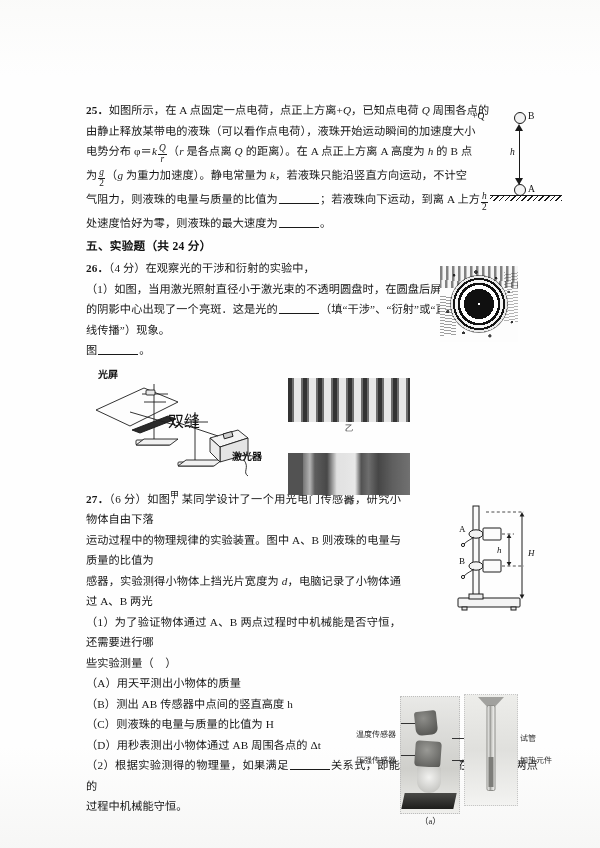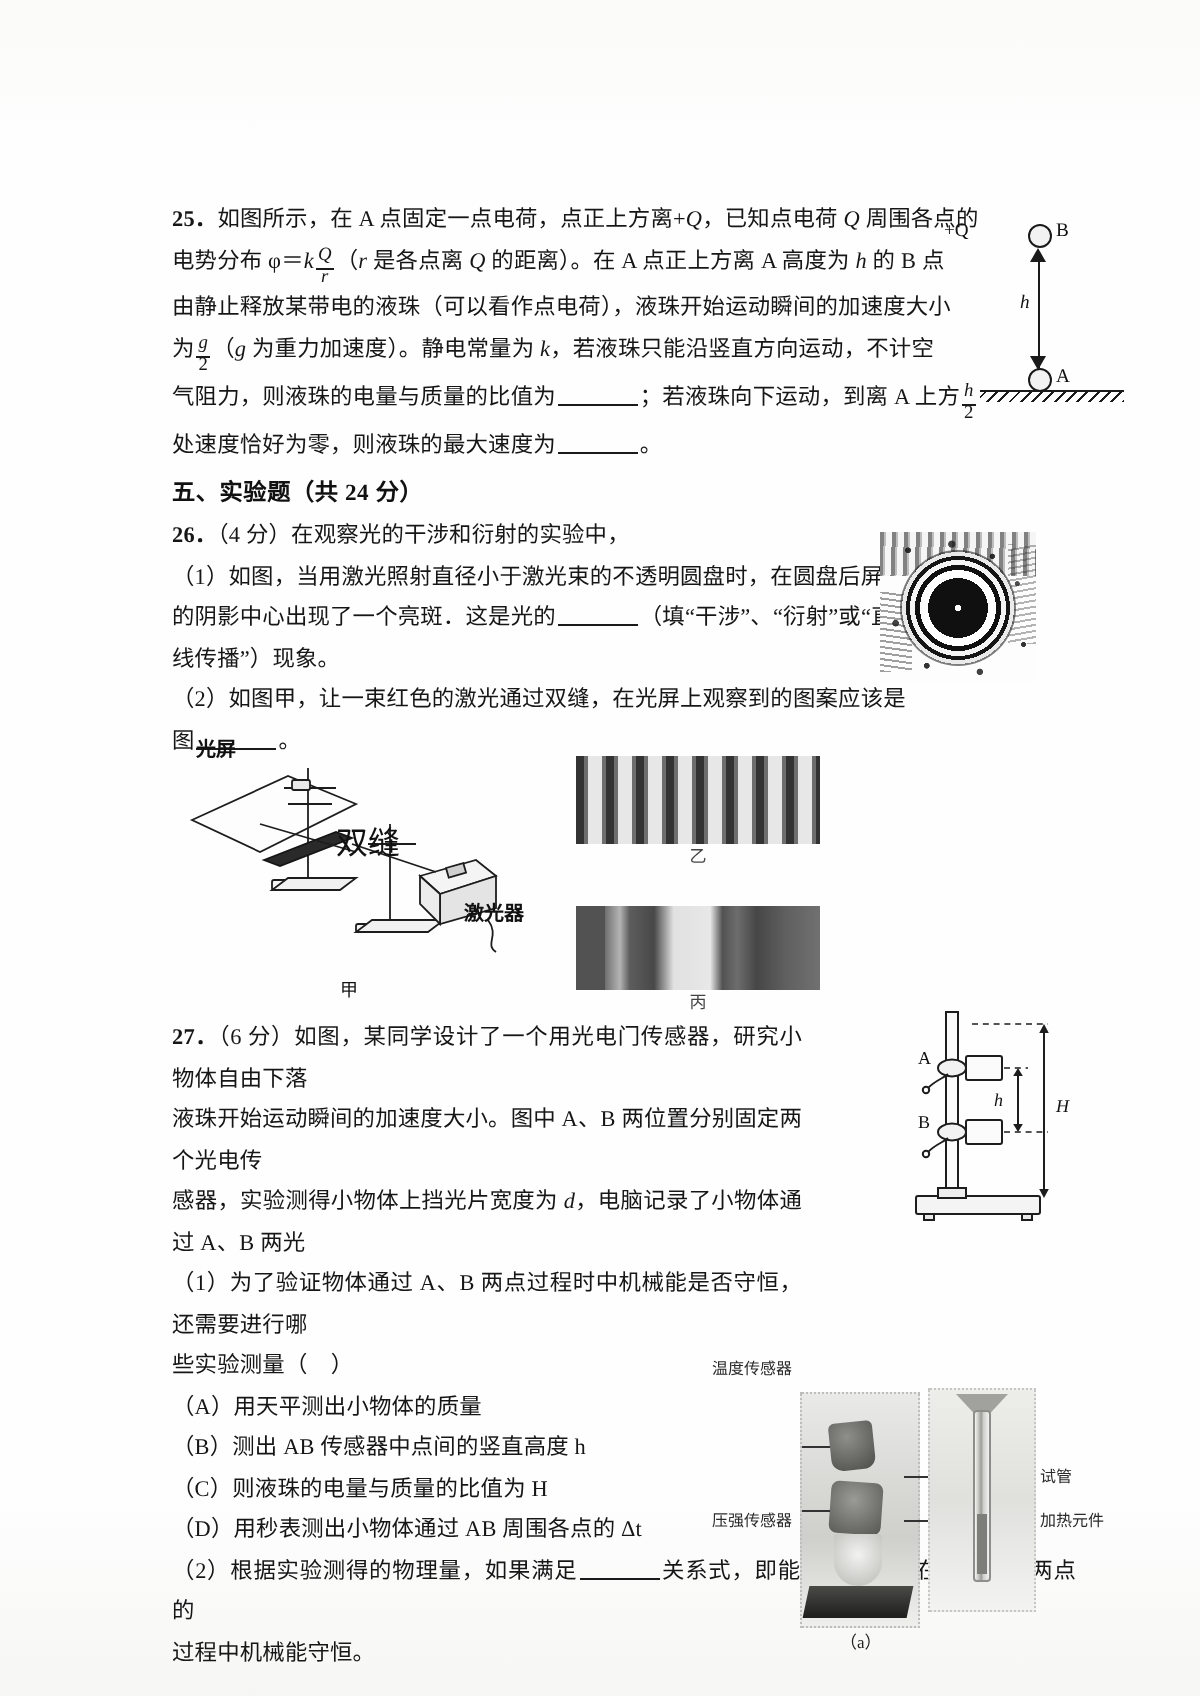--- a/index.html
+++ b/index.html
@@ -262,21 +262,21 @@
   .fig28 .lbl-tube{
     position:absolute;left:128px;top:38px;font-size:8px;color:#2a2a2a;white-space:nowrap;
   }
   .fig28 .lbl-heat{
     position:absolute;left:128px;top:60px;font-size:8px;color:#2a2a2a;white-space:nowrap;
   }
   .fig28 .lbl-a{
     position:absolute;left:28px;top:120px;font-size:8.5px;color:#222;
   }
   .lbl-temp{
-    position:absolute;left:356px;top:678px;font-size:8px;color:#2a2a2a;white-space:nowrap;
+    position:absolute;left:356px;top:728px;font-size:8px;color:#2a2a2a;white-space:nowrap;
   }
   .lbl-pres{
     position:absolute;left:356px;top:754px;font-size:8px;color:#2a2a2a;white-space:nowrap;
   }
 
   
   .wm{
     position:absolute;left:432px;top:784px;width:168px;height:60px;
     pointer-events:none;
   }
@@ -299,24 +299,24 @@
 
 <div class="page">
   <div class="grain"></div>
 
   <div class="content">
 
     <div class="q-body">
       <div class="line">
         <span class="qnum">25．</span><span>如图所示，在 A 点固定一点电荷，点正上方离+</span><span class="it">Q</span><span>，已知点电荷 </span><span class="it">Q</span><span> 周围各点的</span>
       </div>
+      <div class="line">由静止释放某带电的液珠（可以看作点电荷），液珠开始运动瞬间的加速度大小</div>
       <div class="line">
         <span>电势分布 φ＝</span><span class="it">k</span><span class="frac"><span class="n it">Q</span><span class="d it">r</span></span><span>（</span><span class="it">r</span><span> 是各点离 </span><span class="it">Q</span><span> 的距离）。在 A 点正上方离 A 高度为 </span><span class="it">h</span><span> 的 B 点</span>
       </div>
-      <div class="line">由静止释放某带电的液珠（可以看作点电荷），液珠开始运动瞬间的加速度大小</div>
       <div class="line">
         <span>为</span><span class="frac"><span class="n it">g</span><span class="d">2</span></span><span>（</span><span class="it">g</span><span> 为重力加速度）。静电常量为 </span><span class="it">k</span><span>，若液珠只能沿竖直方向运动，不计空</span>
       </div>
       <div class="line">
         <span>气阻力，则液珠的电量与质量的比值为</span><span class="blank"></span><span>；若液珠向下运动，到离 A 上方</span><span class="frac"><span class="n it">h</span><span class="d">2</span></span>
       </div>
       <div class="line">
         <span>处速度恰好为零，则液珠的最大速度为</span><span class="blank"></span><span>。</span>
       </div>
     </div>
@@ -325,33 +325,32 @@
 
     <div class="q-body">
       <div class="line">
         <span class="qnum">26．</span><span>（4 分）</span><span>在观察光的干涉和衍射的实验中，</span>
       </div>
       <div class="line">（1）如图，当用激光照射直径小于激光束的不透明圆盘时，在圆盘后屏上</div>
       <div class="line">
         <span>的阴影中心出现了一个亮斑．这是光的</span><span class="blank"></span><span>（填“干涉”、“衍射”或“直</span>
       </div>
       <div class="line">线传播”）现象。</div>
-      <div class="line">（2）如图甲，让一束红色的激光通过双缝，在光屏上观察到的图案应该是</div>
       <div class="line">
         <span>图</span><span class="blank"></span><span>。</span>
       </div>
     </div>
 
     <div style="height:128px"></div>
 
     <div class="q-body" style="width:315px">
       <div class="line">
         <span class="qnum">27．</span><span>（6 分）</span><span>如图，某同学设计了一个用光电门传感器，研究小物体自由下落</span>
       </div>
-      <div class="line">液珠开始运动瞬间的加速度大小。图中 A、B 两位置分别固定两个光电传</div>
+      <div class="line">运动过程中的物理规律的实验装置。图中 A、B 则液珠的电量与质量的比值为</div>
       <div class="line">
         <span>感器，实验测得小物体上挡光片宽度为 </span><span class="it">d</span><span>，电脑记录了小物体通过 A、B 两光</span>
       </div>
       <div class="line">（1）为了验证物体通过 A、B 两点过程时中机械能是否守恒，还需要进行哪</div>
       <div class="line">
         <span>些实验测量（</span><span>&nbsp;&nbsp;&nbsp;&nbsp;</span><span>）</span>
       </div>
       <div class="line">（A）用天平测出小物体的质量</div>
       <div class="line">（B）测出 AB 传感器中点间的竖直高度 h</div>
       <div class="line">（C）则液珠的电量与质量的比值为 H</div>

